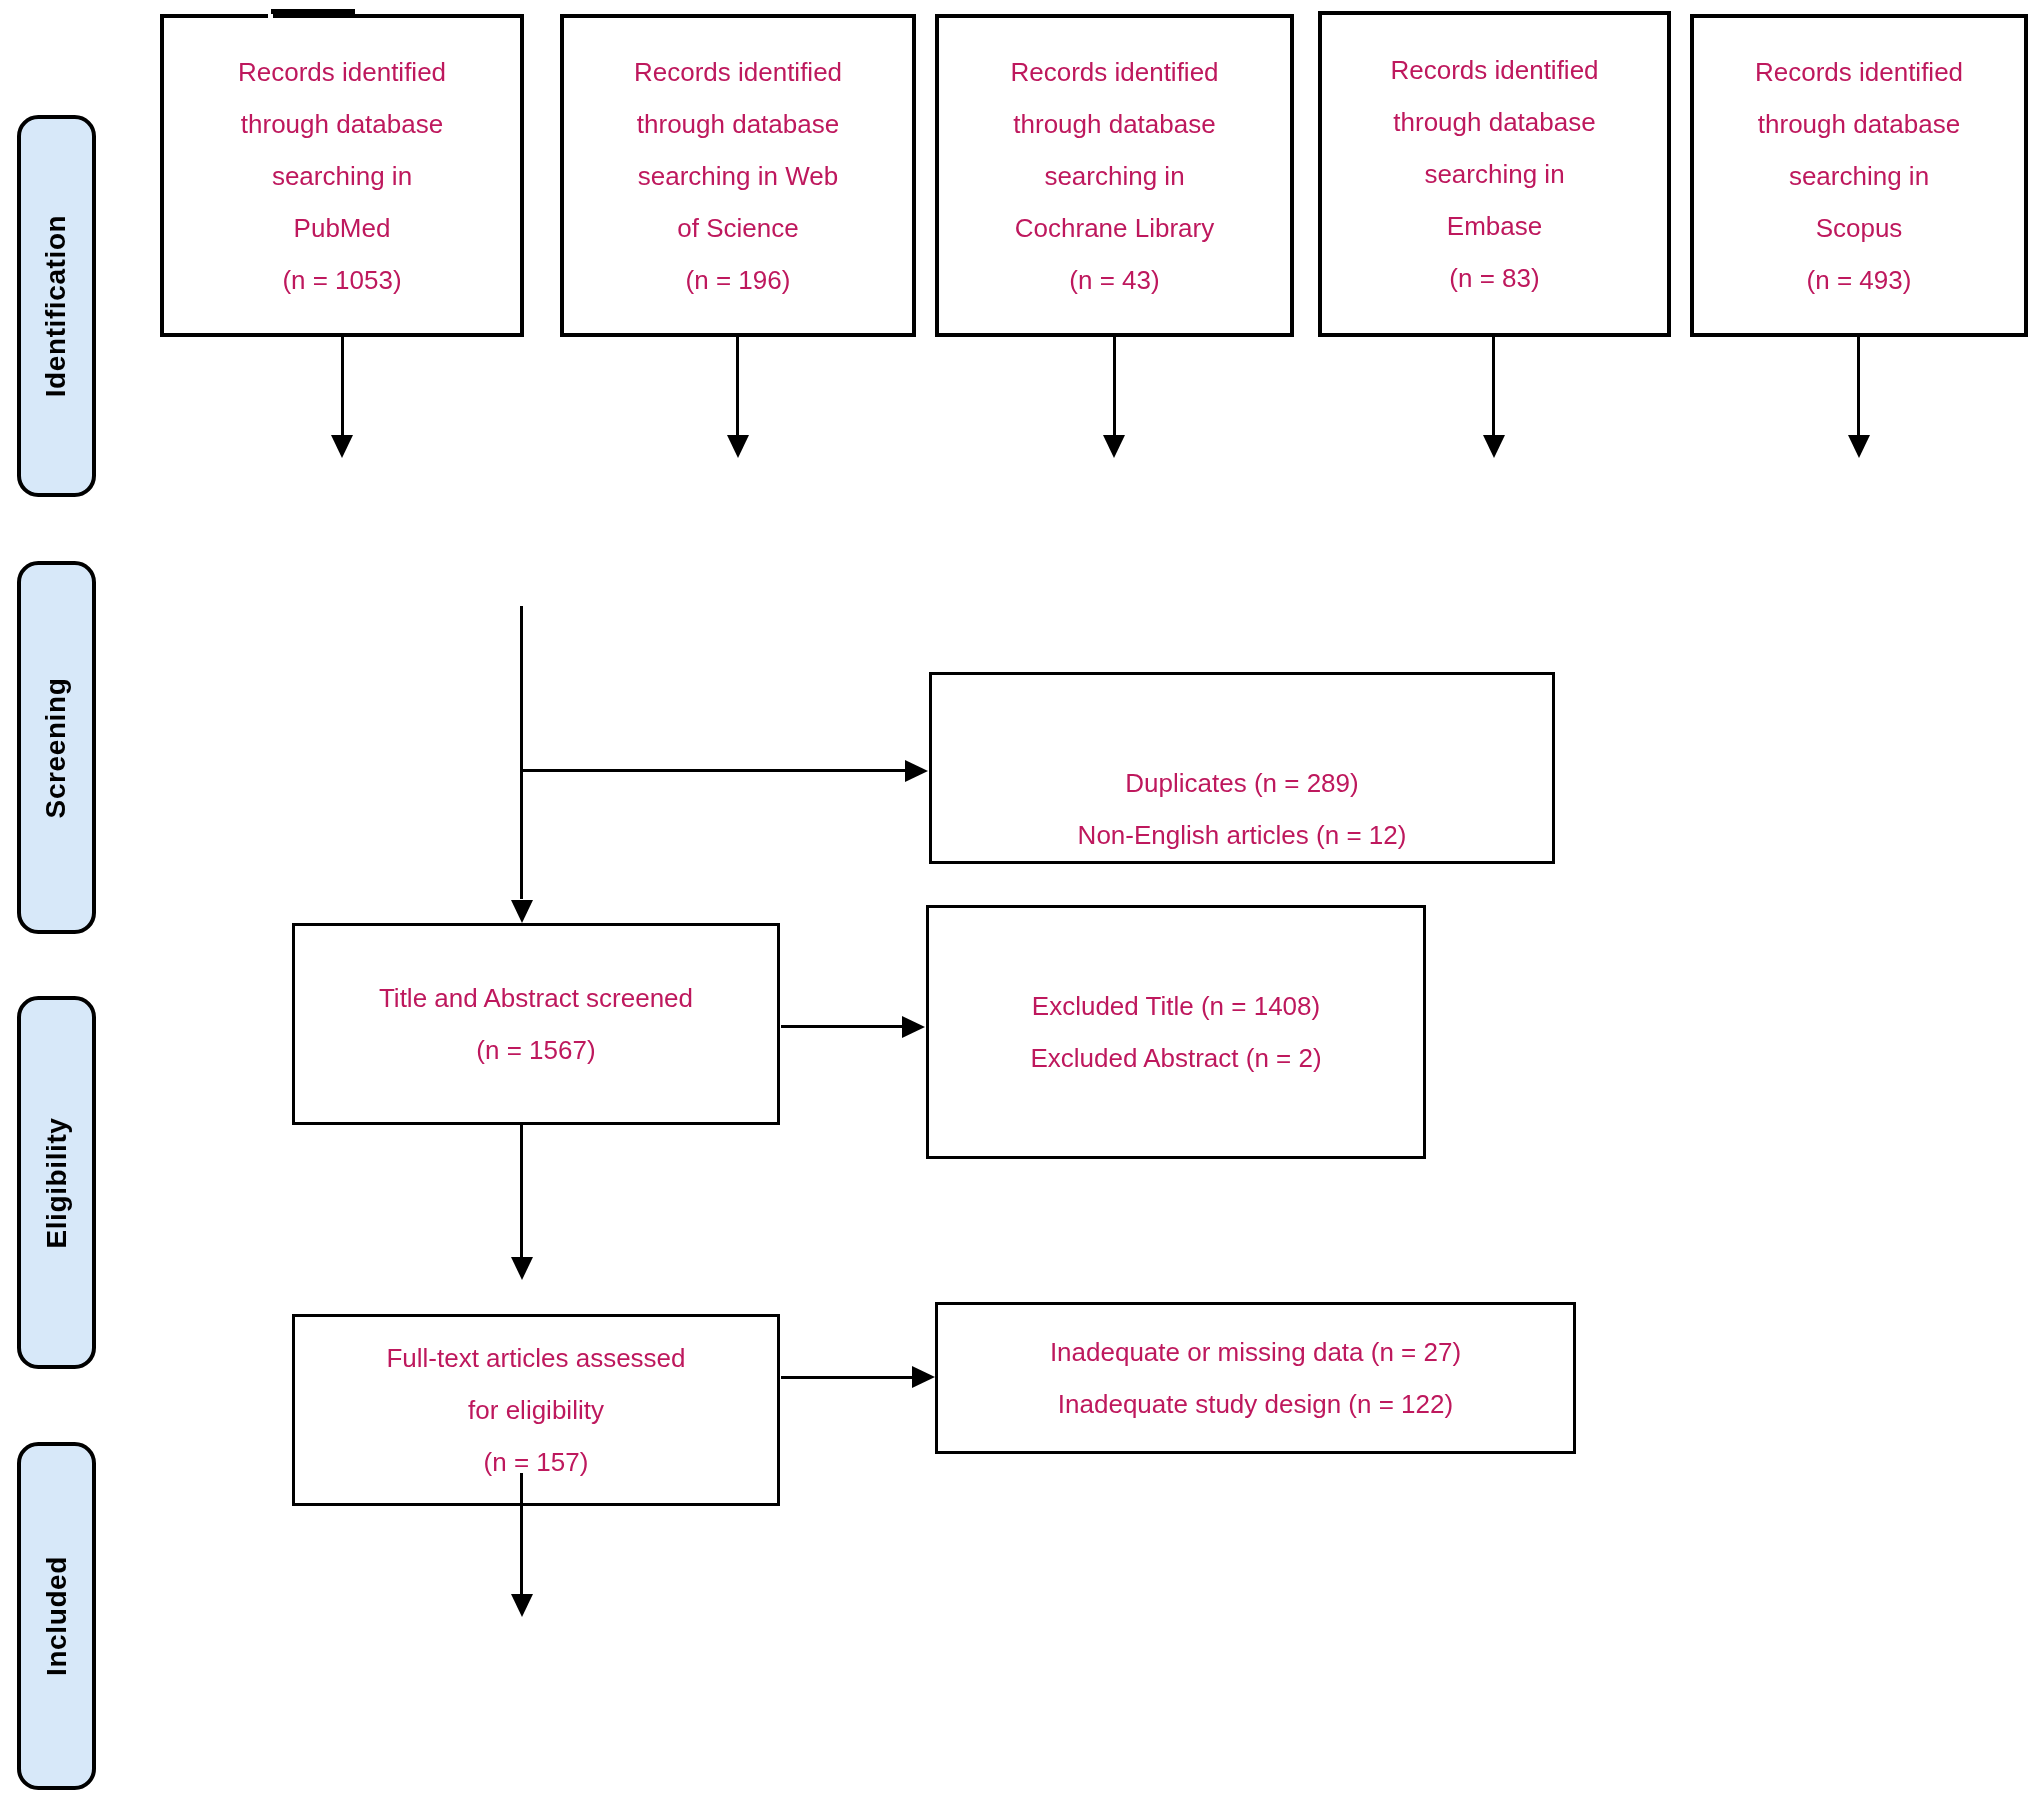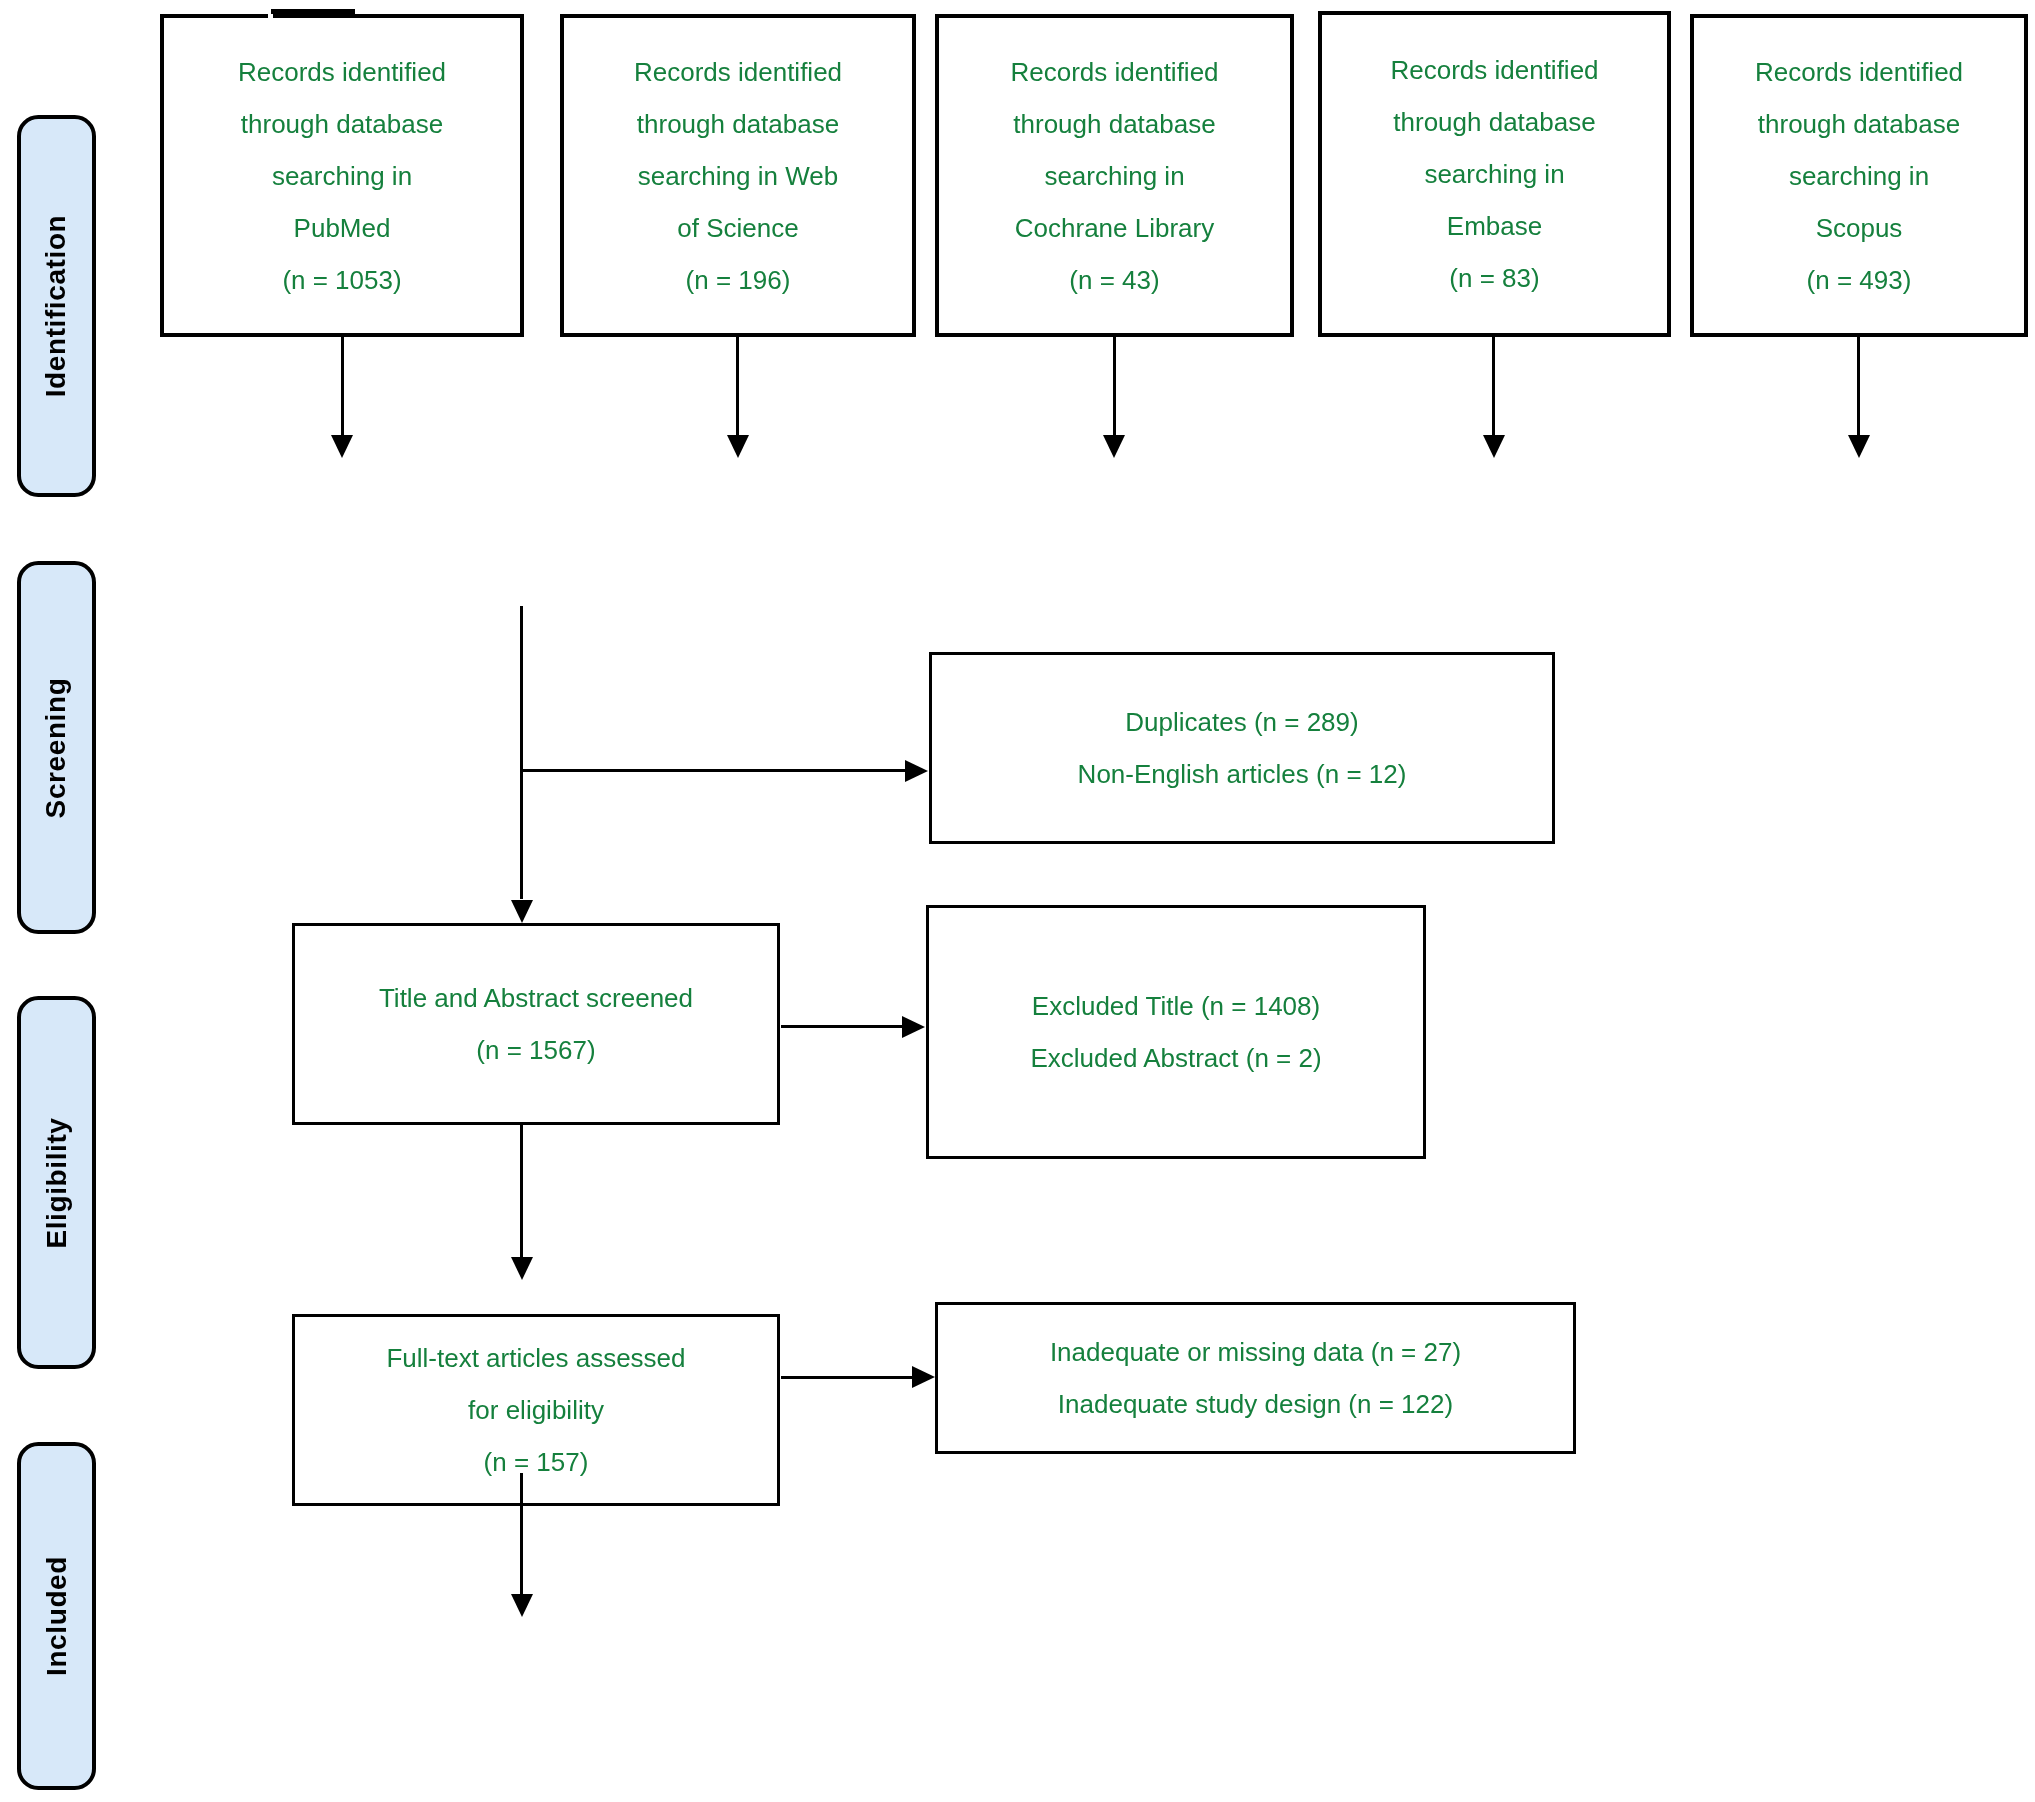--- a/index.html
+++ b/index.html
@@ -19,21 +19,21 @@
     display: flex;
     align-items: center;
     justify-content: center;
     text-align: center;
   }
   .top-box { border-width: 4.5px; }
   .box-text {
     white-space: pre-line;
     font-size: 26px;
     line-height: 2.0;
-    color: #15803d;
+    color: #be185d;
   }
   .stage {
     position: absolute;
     box-sizing: border-box;
     left: 17px;
     width: 79px;
     border: 4.5px solid #000000;
     border-radius: 21.3px;
     display: flex;
     align-items: center;
@@ -130,21 +130,21 @@
   <div class="ah-down" style="left:1483px;top:435px;"></div>
   <div class="vline" style="left:1857px;top:337px;height:100px;"></div>
   <div class="ah-down" style="left:1848px;top:435px;"></div>
 
 
   <div class="vline" style="left:520px;top:606px;height:293px;"></div>
   <div class="ah-down" style="left:511px;top:900px;"></div>
   <div class="hline" style="left:520px;top:769px;width:385px;"></div>
   <div class="ah-right" style="left:905px;top:760px;"></div>
 
-  <div class="box" style="left:929px;top:652px;width:626px;height:192px;">
+  <div class="box" style="left:929px;top:672px;width:626px;height:192px;align-items:flex-end;">
     <span class="box-text">Duplicates (n = 289)
 Non-English articles (n = 12)</span>
   </div>
 
   <div class="box" style="left:292px;top:923px;width:488px;height:202px;">
     <span class="box-text">Title and Abstract screened
 (n = 1567)</span>
   </div>
 
   <div class="hline" style="left:781px;top:1025px;width:122px;"></div>

